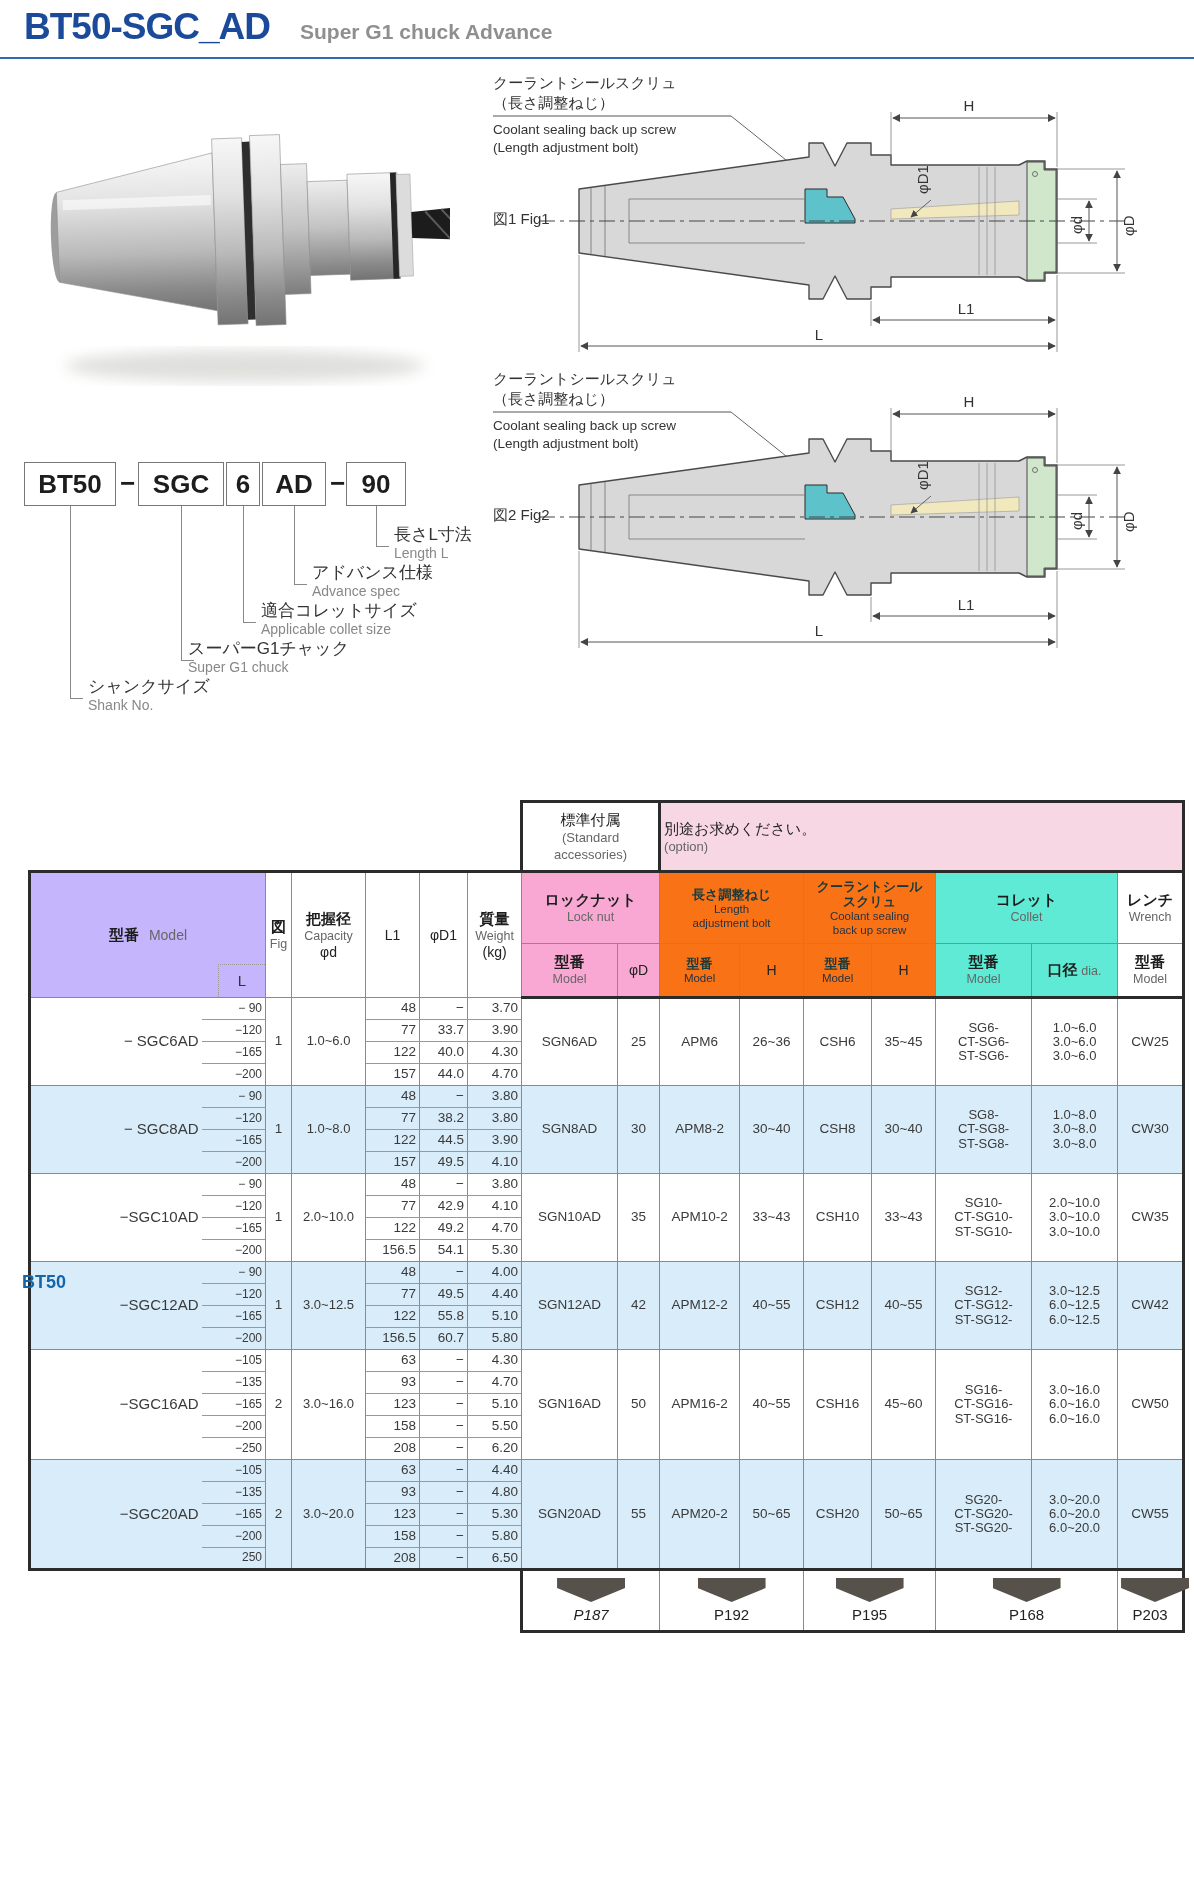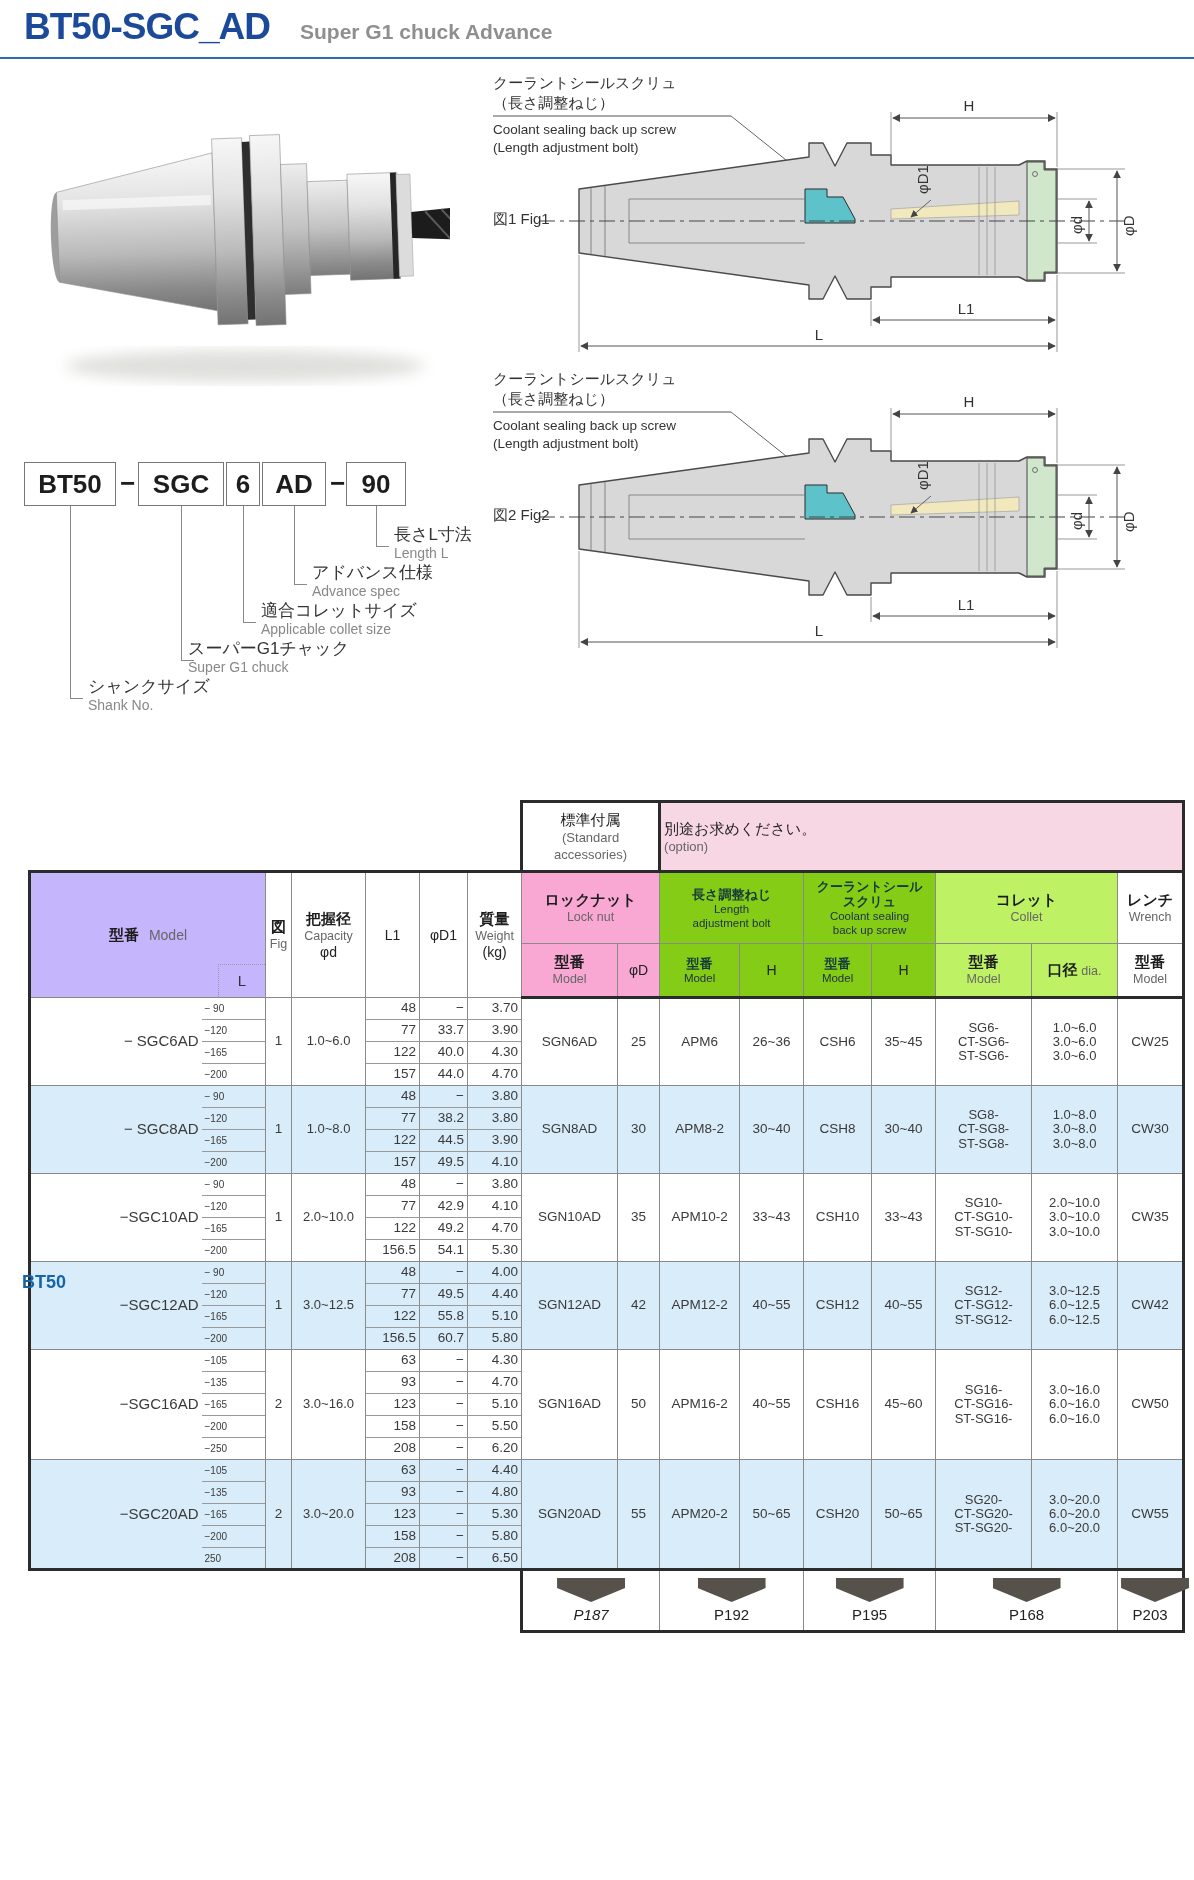--- a/index.html
+++ b/index.html
@@ -56,38 +56,38 @@
   .hj{font-size:15px;font-weight:bold;color:#1d1d1d;line-height:18px;}
   .he{font-size:12.5px;color:#666;line-height:16px;}
   .hp{font-size:14px;color:#222;line-height:17px;}
   .mh{text-align:center;}
   .mh .hj{display:inline;margin-right:10px;}
   .mh .he{display:inline;font-size:14px;}
   .lbox{position:absolute;right:0;bottom:0;width:46px;height:32px;border-top:1px dotted #999;border-left:1px dotted #999;
         text-align:center;line-height:32px;font-size:15px;color:#333;}
   .rs2{border-bottom:3px solid #2b2b2b;text-align:center;}
   .h-lock{background:#f9a8d4;text-align:center;}
-  .h-teal{background:#84cc16;text-align:center;}
-  .h-collet{background:#bef264;text-align:center;}
+  .h-teal{background:#f97316;text-align:center;}
+  .h-collet{background:#5eead4;text-align:center;}
   .h-wrench{background:#fff;text-align:center;border-right:3px solid #2b2b2b !important;}
   .b3 .h-wrench{border-right:3px solid #2b2b2b !important;}
   .tj{font-size:13px;font-weight:bold;color:#15393c;line-height:15px;}
   .te{font-size:11.5px;color:#234;line-height:14px;}
   .sub{text-align:center;}
   .dashL{border-left:1px dashed #a5a5a5 !important;}
   .dotT{border-top:1px dotted #999 !important;}
   
   .spec tbody tr{height:22px;}
   .spec tbody td{color:#3a3a3a;line-height:1.1;}
   tr.shade td{background:#d9ecf9;}
   tr.gs td{border-top:1.6px solid #3f3f3f;}
   td.rl{border-bottom:1px solid #999;}
   .c-model{border-left:3px solid #2b2b2b !important;border-right:none !important;text-align:right;
            font-weight:bold;color:#1565a8;font-size:15px;padding-right:2px;}
-  .c-l{border-left:none !important;font-weight:bold;color:#1565a8;font-size:10px;padding-right:8px;}
+  .c-l{border-left:none !important;text-align:right;font-weight:bold;color:#1565a8;font-size:12px;padding-right:8px;}
   .num{text-align:right;padding-right:6px;}
   .c-fig,.c-mid{text-align:center;}
   .c-cap{text-align:center;font-size:13px;padding:0 1px;}
   .c-collet{text-align:center;font-size:13px;line-height:1.5;}
   .c-wrench-cell{border-right:3px solid #2b2b2b !important;}
   
   .f-blank{border:none !important;border-top:3px solid #2b2b2b !important;}
   .f-cell{border:1px solid #777;border-top:3px solid #2b2b2b !important;border-bottom:3px solid #2b2b2b !important;
           height:62px;text-align:center;vertical-align:top;background:#fff;}
   .f-first{border-left:3px solid #2b2b2b !important;font-style:italic;}

